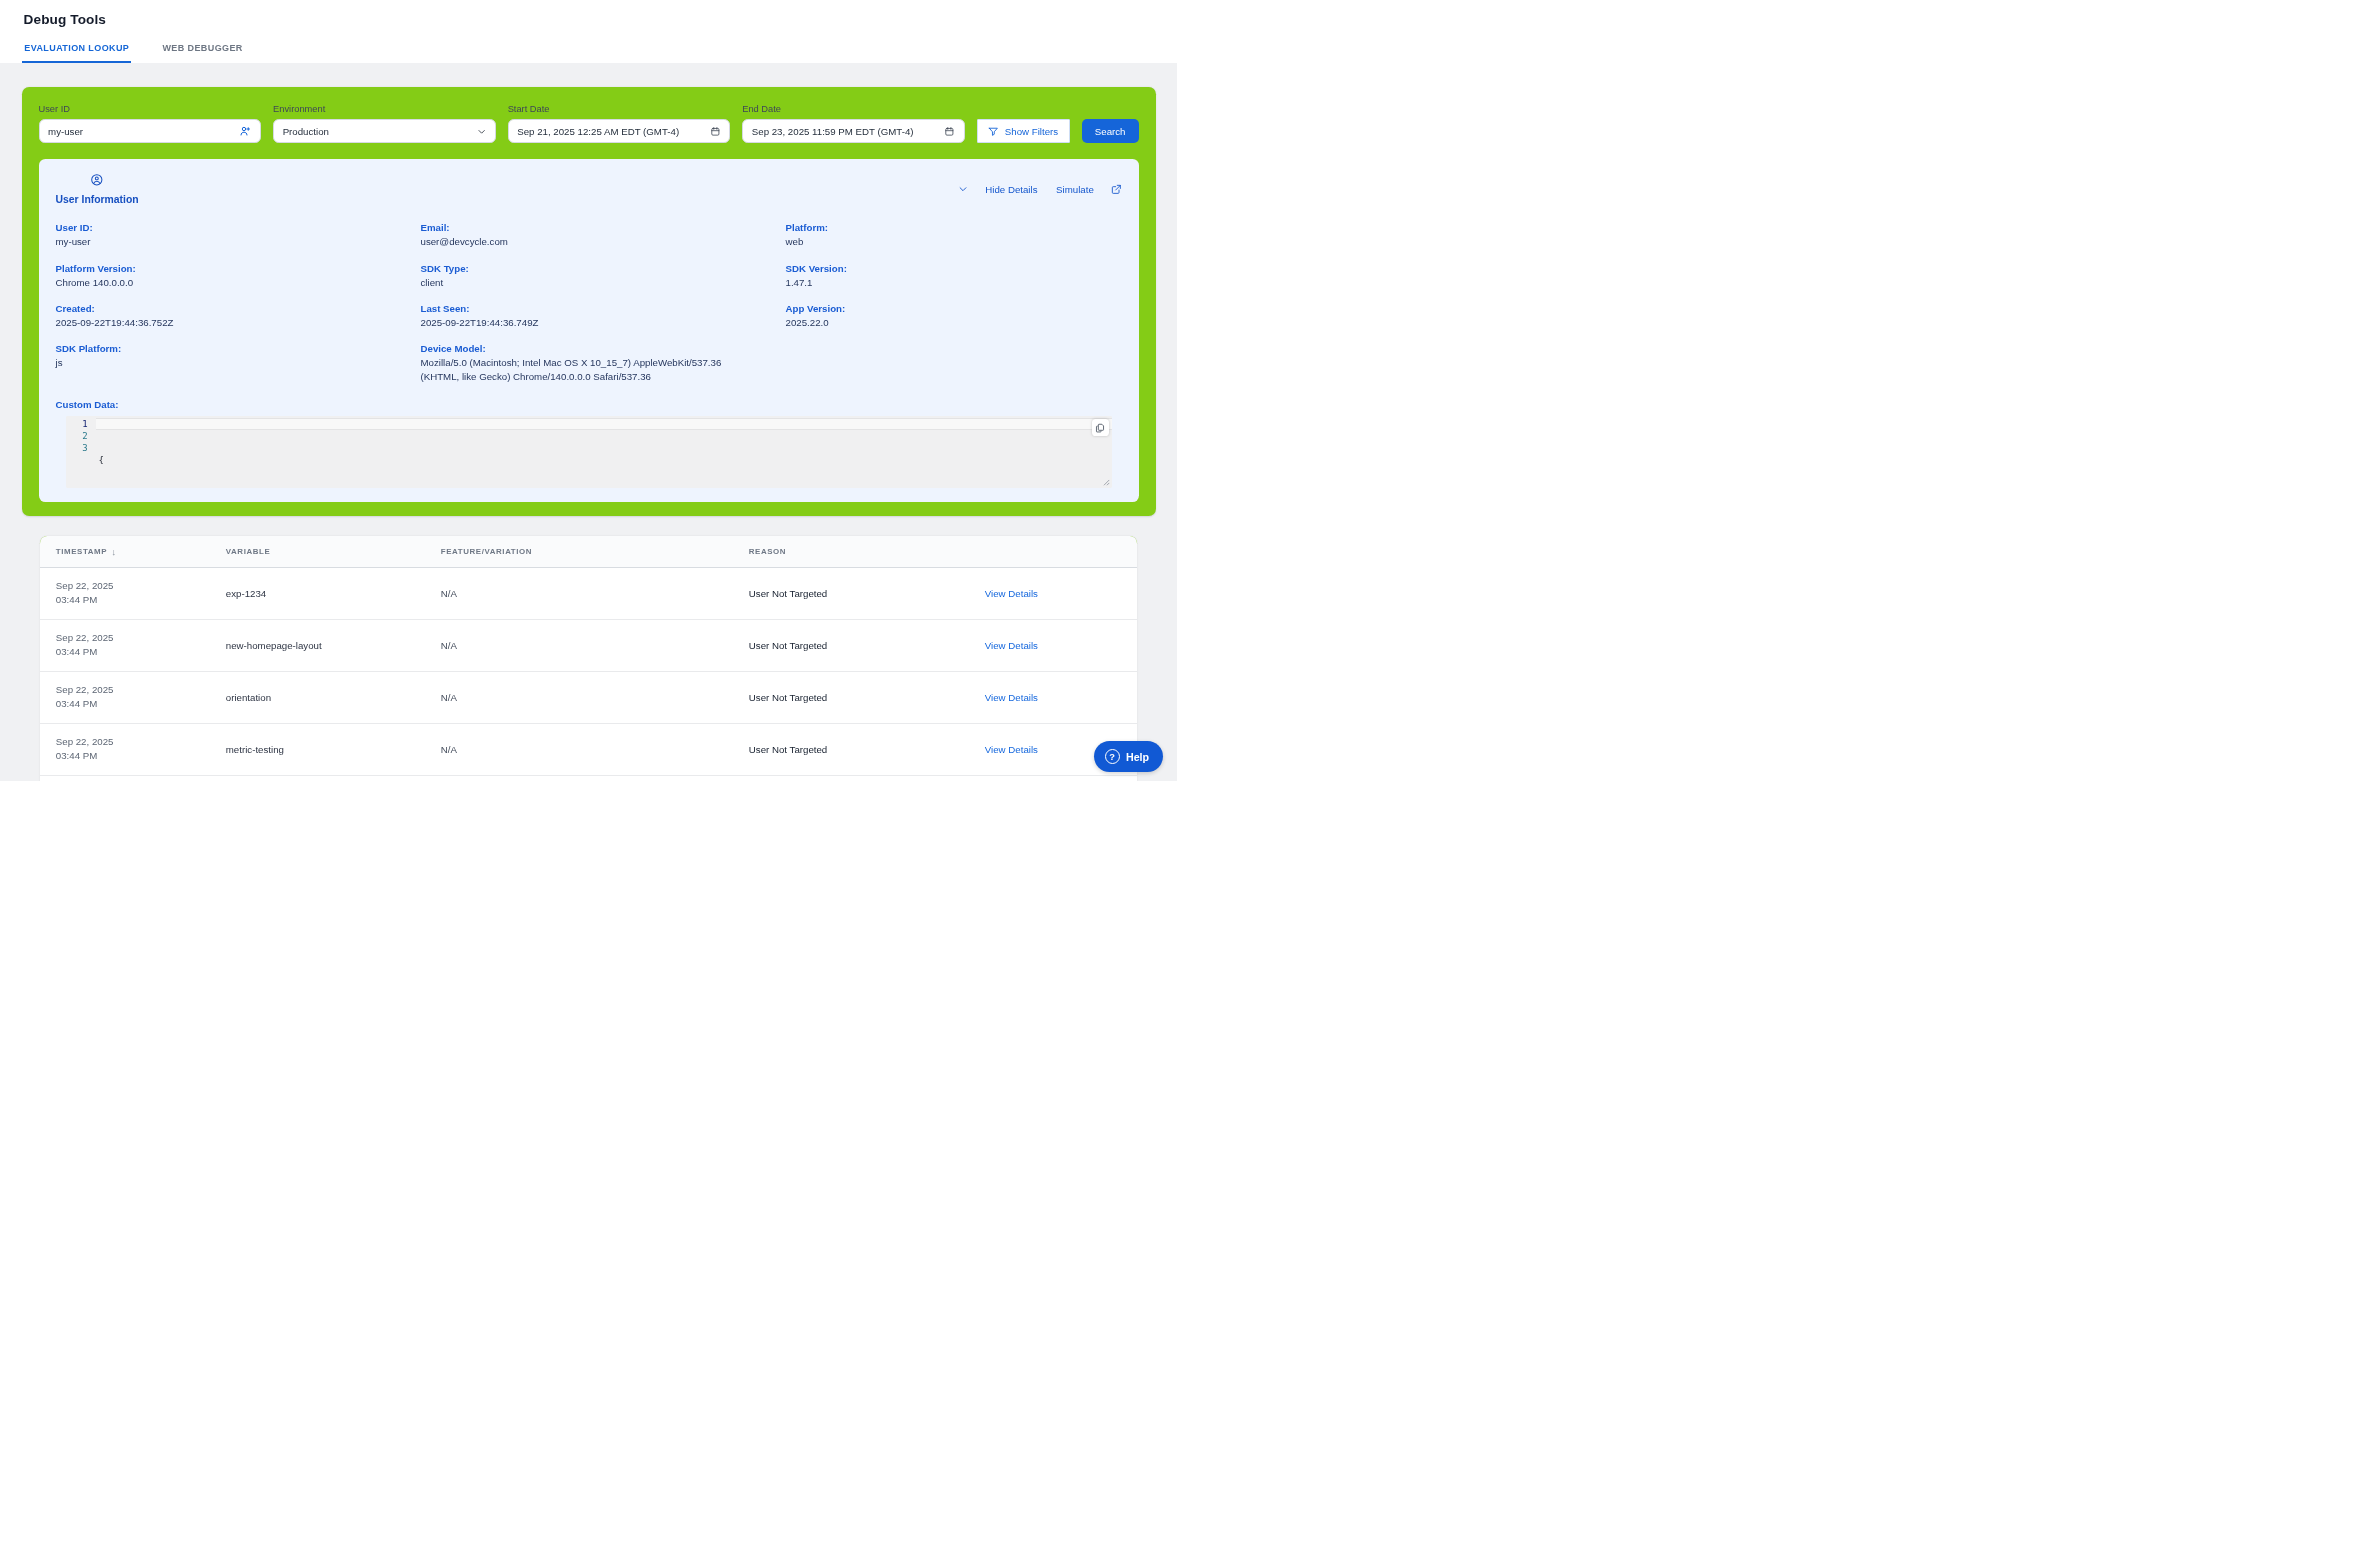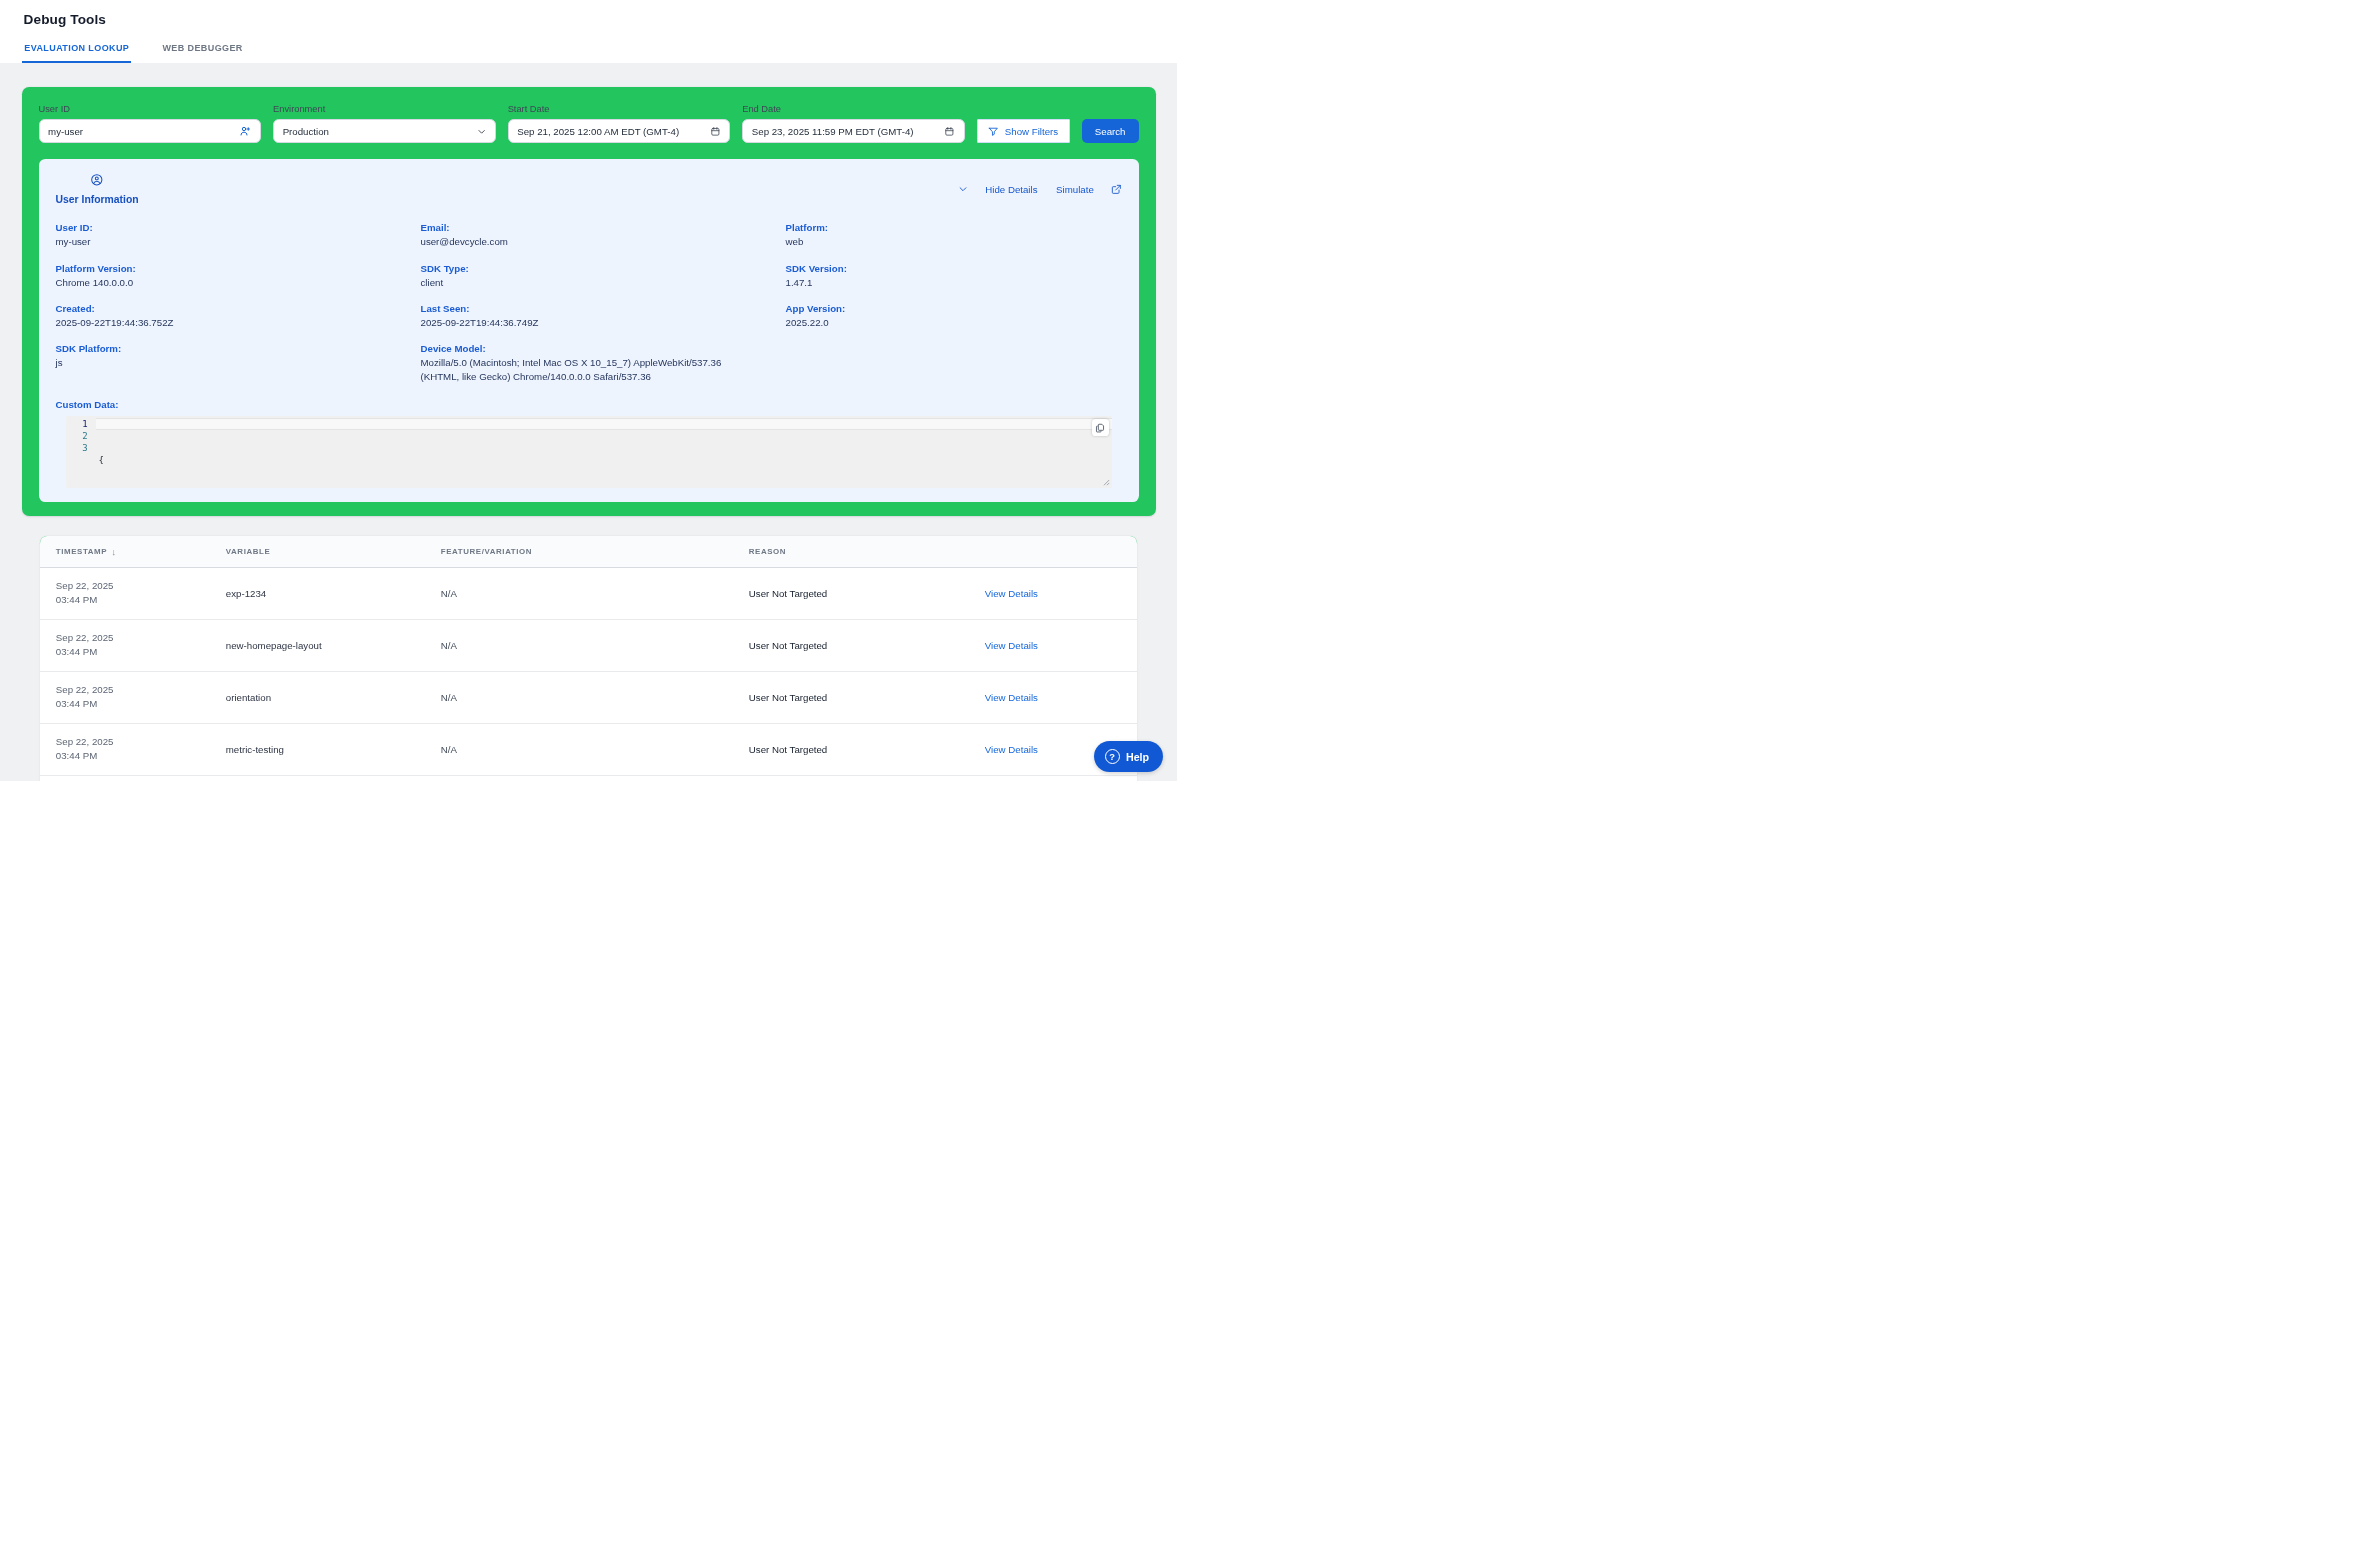--- a/index.html
+++ b/index.html
@@ -16,21 +16,21 @@
   .tabs { display:flex; margin-top:11.5px; margin-left:-1.4px; }
   .tab {
     font-size:9px; font-weight:600; letter-spacing:0.4px;
     padding:4.3px 2.1px 8.6px 2.1px; margin-right:29px; cursor:pointer;
     color:#6d7683; border-bottom:2.1px solid transparent;
   }
   .tab.active { color:#1566d6; border-bottom-color:#1566d6; }
   
   .content { background:#f0f1f3; padding-top:24px; height:723px; }
   .card {
-    background:#22c55e; border-radius:7.2px;
+    background:#84cc16; border-radius:7.2px;
     box-shadow:0 0.7px 2.1px rgba(16,24,40,.07), 0 0.7px 1.4px rgba(16,24,40,.05);
   }
   .filters-card { margin:0 21.5px; padding:17px 17px 14.3px 17px; }
   
   .filter-row { display:flex; align-items:flex-end; gap:12px; }
   .field { flex:1; min-width:0; }
   .field-label { font-size:9.3px; color:#3f4856; margin-bottom:5px; }
   .control {
     height:24px; border:0.7px solid #d5dae2; border-radius:5.7px; background:#fff;
     display:flex; align-items:center; padding:0 8.6px; font-size:9.7px; color:#1f2937;
@@ -163,21 +163,21 @@
             <svg width="9.3" height="9.3" viewBox="0 0 24 24" fill="none" stroke="currentColor" stroke-width="2.2" stroke-linecap="round" stroke-linejoin="round">
                 <path d="M5 9l7 7 7-7"></path>
               </svg>
           </span>
         </div>
       </div>
 
       <div class="field">
         <div class="field-label">Start Date</div>
         <div class="control">
-          <span class="grow">Sep 21, 2025 12:00 AM EDT (GMT-4)</span>
+          <span class="grow">Sep 21, 2025 12:25 AM EDT (GMT-4)</span>
           <span class="trail icon" style="color:#3d4654">
             <svg width="10.7" height="10.7" viewBox="0 0 24 24" fill="none" stroke="currentColor" stroke-width="1.8" stroke-linecap="round">
               <rect x="4" y="5.5" width="16" height="15" rx="2.5"></rect>
                 <path d="M4 10.5h16 M8.5 3.5v4 M15.5 3.5v4"></path>
             </svg>
           </span>
         </div>
       </div>
 
       <div class="field">

